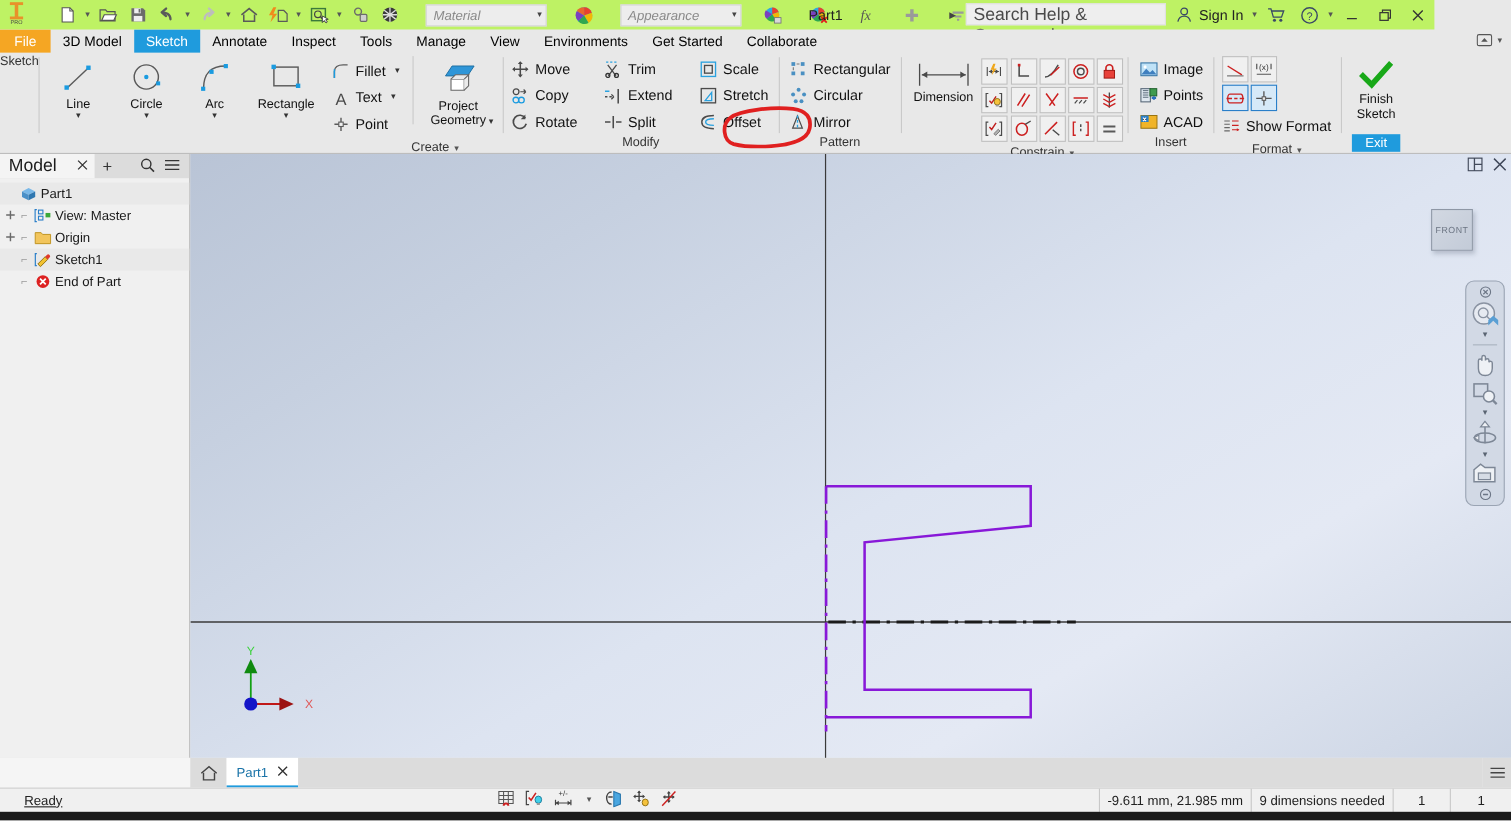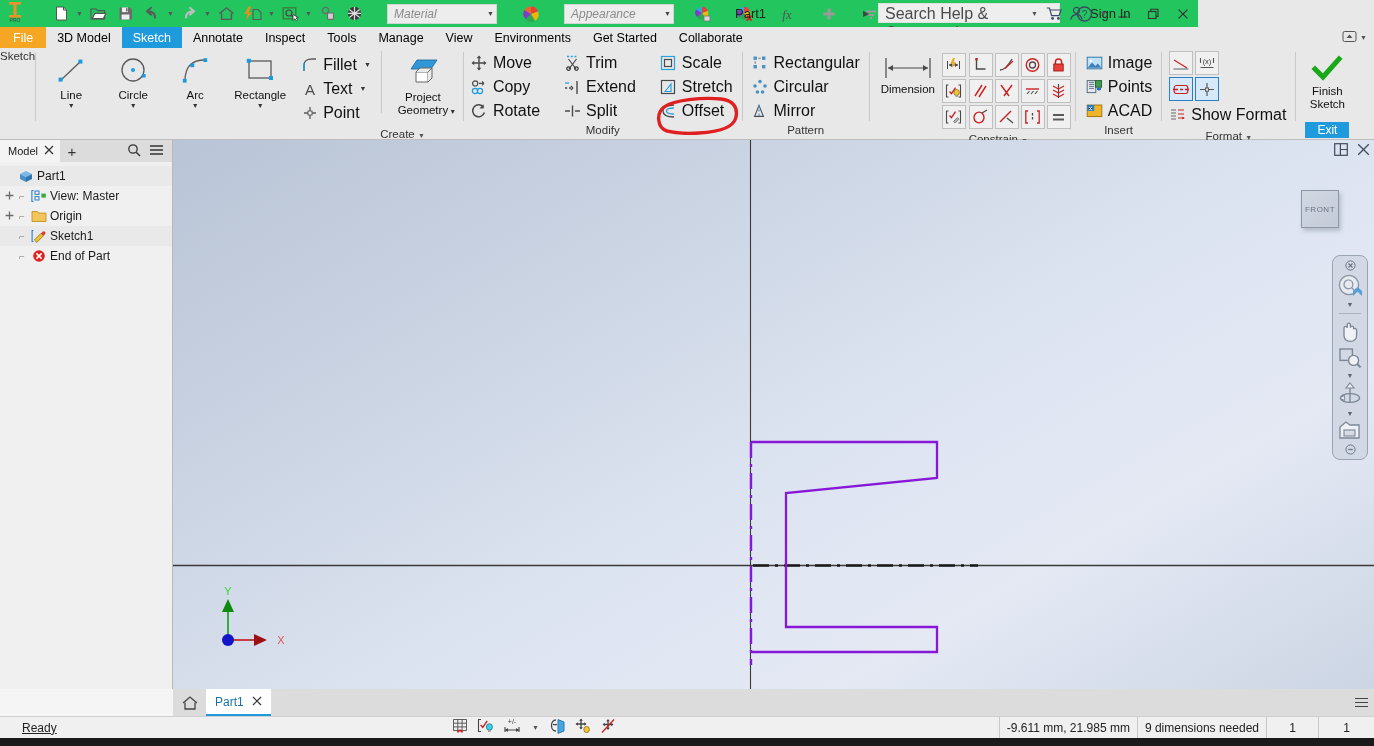--- a/index.html
+++ b/index.html
@@ -9,22 +9,22 @@
     overflow: hidden;
     font-family: "Liberation Sans", sans-serif;
     font-size: 12px;
     color: #1a1a1a;
     background: #e8e8e8;
   }
   #app { position: relative; width: 1374px; height: 746px; }
 
   
   .titlebar {
-    position: absolute; left:0; top:0; width:1198px; height:27px;
-    background: #22c55e;
+    position: absolute; left:0; top:0; width:1304px; height:27px;
+    background: #bef264;
     display: flex; align-items: center; gap: 16px;
   }
   .tb-logo { width: 30px; text-align:center; }
   .qat { display:flex; align-items:center; gap:1px; padding-left:2px; }
   .qbtn {
     width:26px; height:24px; display:flex; align-items:center; justify-content:center;
   }
   .caret { font-size:7px; color:#555; width:9px; text-align:center; line-height:24px; }
   .combo {
     width:110px; height:20px; background:#ededed; border:1px solid #d4d4d4;
@@ -71,21 +71,21 @@
 
   .bigbtn {
     width:62px; display:flex; flex-direction:column; align-items:center;
     padding-top:4px; cursor:default;
   }
   .bigbtn .lbl { font-size:11.5px; text-align:center; line-height:13px; color:#111; margin-top:2px;}
   .bigbtn .dd { font-size:7px; color:#333; line-height:7px; }
 
   .colgroup { display:flex; flex-direction:column; gap:1px; }
   .smbtn { display:flex; align-items:center; height:23px; padding:0 5px 0 3px; gap:5px; }
-  .smbtn .lbl { font-size:16px; color:#111; white-space:nowrap;}
+  .smbtn .lbl { font-size:13px; color:#111; white-space:nowrap;}
   .smbtn .dd2 { font-size:7px; color:#333; margin-left:2px;}
   .ico { width:17px; height:17px; display:flex; align-items:center; justify-content:center; flex:0 0 17px;}
 
   .gridbtns { display:flex; flex-direction:column; gap:2px; }
   .growi { display:flex; gap:2px; }
   .cbtn {
     width:24px; height:24px; border:1px solid #bfbfbf; background:#f0f0f0;
     display:flex; align-items:center; justify-content:center;
   }
   .cbtn.sel { border:1px solid #2a7fc9; background:#d6e9f8; }
@@ -99,21 +99,21 @@
   .annot { position:absolute; pointer-events:none; }
 
   
   .browser {
     position:absolute; left:0; top:140px; width:173px; height:549px;
     background:#f0f0f0; border-right:1px solid #b9b9b9;
   }
   .br-head { height:22px; display:flex; align-items:center; background:#dcdcdc;}
   .br-tab {
     background:#f4f4f4; height:22px; padding:0 6px 0 8px; display:flex;
-    align-items:center; gap:6px; font-size:11px;
+    align-items:center; gap:18px; font-size:16px;
   }
   .br-plus { width:24px; text-align:center; font-size:15px; color:#333; }
   .br-tools { margin-left:auto; display:flex; gap:8px; padding-right:8px; }
   .tree { padding:4px 0 0 0; font-size:12px; }
   .trow { height:20px; display:flex; align-items:center; padding-left:4px; gap:3px; white-space:nowrap;}
   .trow.alt { background:#e9e9e9; }
   .texp { width:10px; text-align:center; font-size:11px; color:#5a5a5a; line-height:10px;}
   .tdash { width:10px; text-align:center; color:#9a9a9a; font-size:10px;}
 
   

